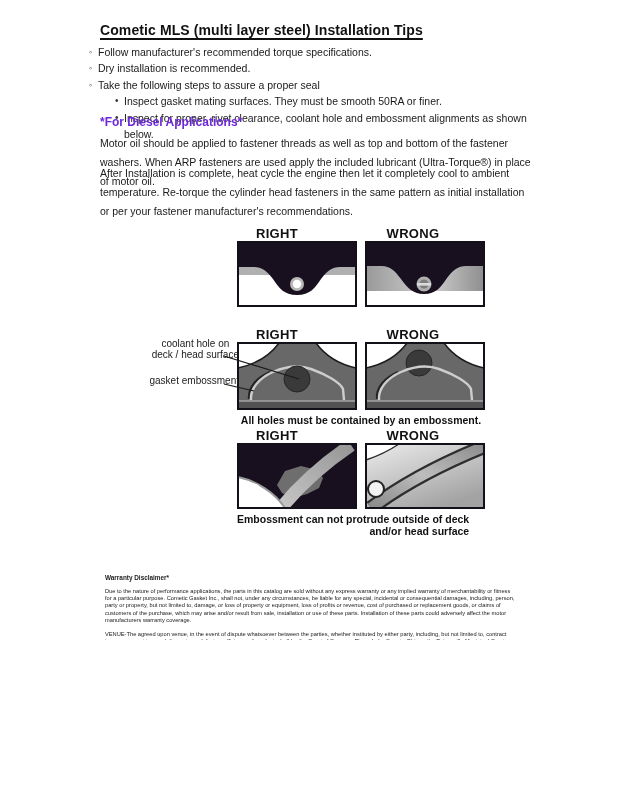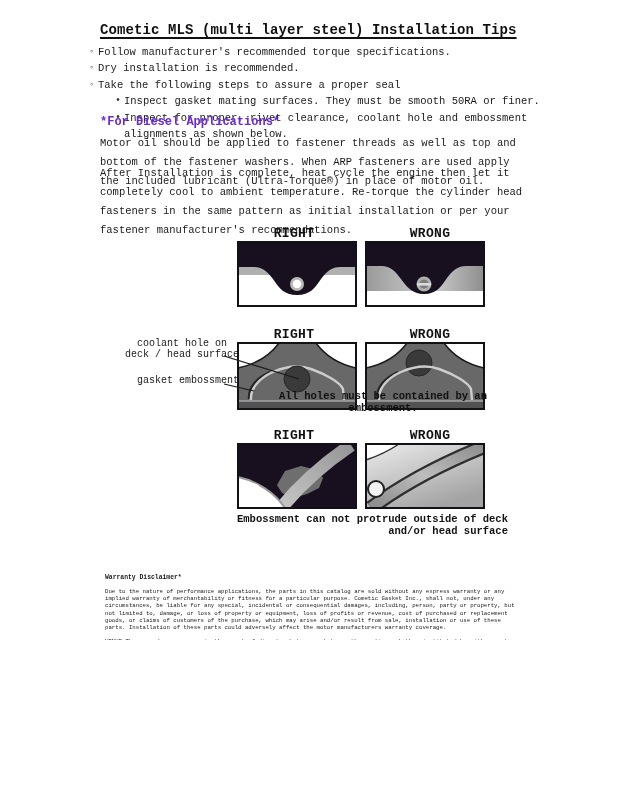--- a/index.html
+++ b/index.html
@@ -1,36 +1,36 @@
 <!DOCTYPE html>
 <html><head>
 <meta charset="utf-8">
 <style>
   html,body{margin:0;padding:0;background:#fff;}
   #page{
     position:relative;width:618px;height:640px;background:#ffffff;
-    font-family:Liberation Mono, monospace;color:#1a1a1a;overflow:hidden;
+    font-family:Liberation Sans, sans-serif;color:#1a1a1a;overflow:hidden;
   }
   .abs{position:absolute;}
   .title{
     left:100px;top:22px;font-size:14px;font-weight:700;
     text-decoration:underline;text-underline-offset:3px;text-decoration-thickness:1.5px;
     letter-spacing:.1px;color:#111;
   }
   .bullets{left:89px;top:44px;width:460px;font-size:10.5px;line-height:16.4px;}
   .b-item{display:flex;}
   .b-marker{width:9px;flex:0 0 9px;color:#333;font-size:9px;line-height:16.4px;}
   .b-sub{padding-left:26px;}
   .b-sub .b-marker{font-size:10px;}
   .diesel-h{left:100px;top:115px;font-size:12px;font-weight:700;color:#6d28d9;}
   .para{left:100px;width:434px;font-size:10.5px;line-height:19px;}
   .p1{top:134px;}
   .p2{top:164px;}
   .footnote{left:100px;top:203px;font-size:10.5px;}
-  .rw-row{left:238px;width:248px;display:flex;gap:24px;}
+  .rw-row{left:221px;width:248px;display:flex;gap:24px;}
   .rw-label{width:120px;text-align:center;font-size:13px;font-weight:700;color:#111;letter-spacing:.3px;}
   .box-row{left:237px;display:flex;gap:8px;}
   .box-row svg{display:block;}
   .caption{left:237px;font-size:10.5px;font-weight:700;color:#111;}
   .cap-center{width:248px;text-align:center;}
   .pre{white-space:pre-line;text-align:right;}
   .ann{right:379px;text-align:center;font-size:10px;line-height:11px;color:#1a1a1a;}
   .warranty{left:105px;top:574px;width:410px;}
   .warranty h3{margin:0 0 7px 0;font-size:6.4px;font-weight:700;}
   .warranty p{margin:0 0 7px 0;font-size:5.7px;line-height:7.2px;white-space:pre-line;}
@@ -123,21 +123,21 @@
       <rect x="2" y="59" width="116" height="8" fill="#525252"></rect>
       <line x1="2" y1="59" x2="118" y2="59" stroke="#a6a6a6" stroke-width="1.5"></line>
       <path d="M1,1 H42 C34,12 20,22 1,26 Z" fill="#ffffff" stroke="#1c1c1c" stroke-width="1.5"></path>
       <path d="M119,1 H79 C87,12 101,22 119,26 Z" fill="#ffffff" stroke="#1c1c1c" stroke-width="1.5"></path>
       <circle cx="54" cy="21" r="13" fill="#3a3a3a" stroke="#262626" stroke-width="1"></circle>
       <path d="M12,57 C11,46 19,36 33,30" fill="none" stroke="#242424" stroke-width="2.2"></path>
       <path d="M14,58 C13,47 22,36 36,30 C50,24 63,23 74,27 C88,32 103,40 106,47 L107,58" fill="none" stroke="#cdcdcd" stroke-width="2.4"></path>
       <rect x="1" y="1" width="118" height="66" fill="none" stroke="#14101a" stroke-width="2"></rect>
     </svg>
   </div>
-  <div class="abs caption cap-center" style="top:390px;margin-left:22px;">All holes must be contained by an embossment.</div>
+  <div class="abs caption cap-center" style="top:414px;">All holes must be contained by an embossment.</div>
 
   <div class="abs ann pre" style="top:338px;">coolant hole on
 deck / head surface</div>
   <div class="abs ann" style="top:375px;">gasket embossment</div>
 
   <svg class="abs overlay" width="618" height="800" viewBox="0 0 618 800">
     <line x1="224" y1="356" x2="299" y2="379" stroke="#1a1a1a" stroke-width="1.2"></line>
     <line x1="224" y1="384" x2="254" y2="391" stroke="#1a1a1a" stroke-width="1.2"></line>
   </svg>
 

